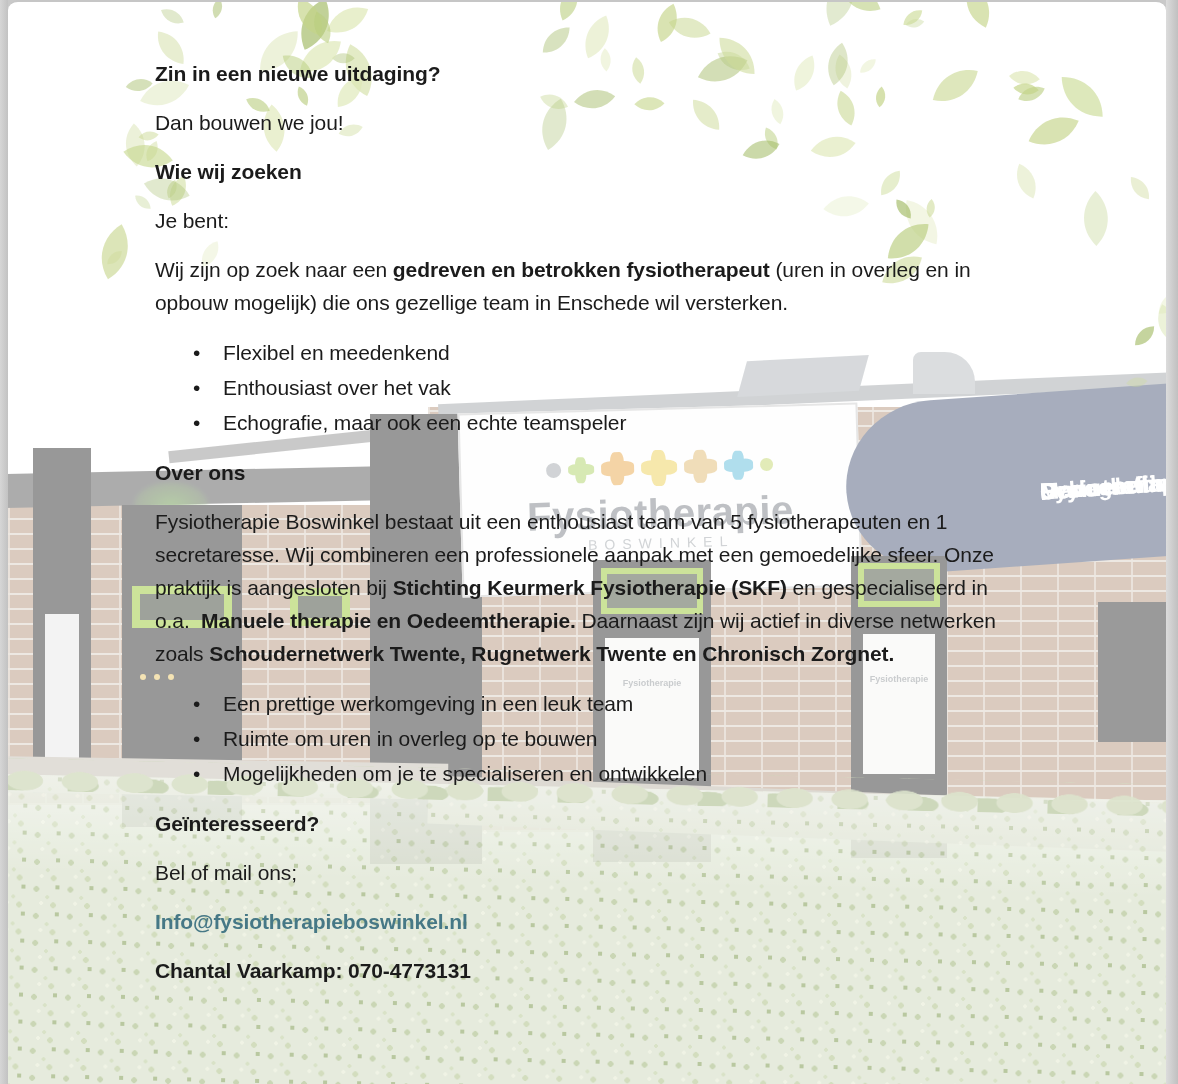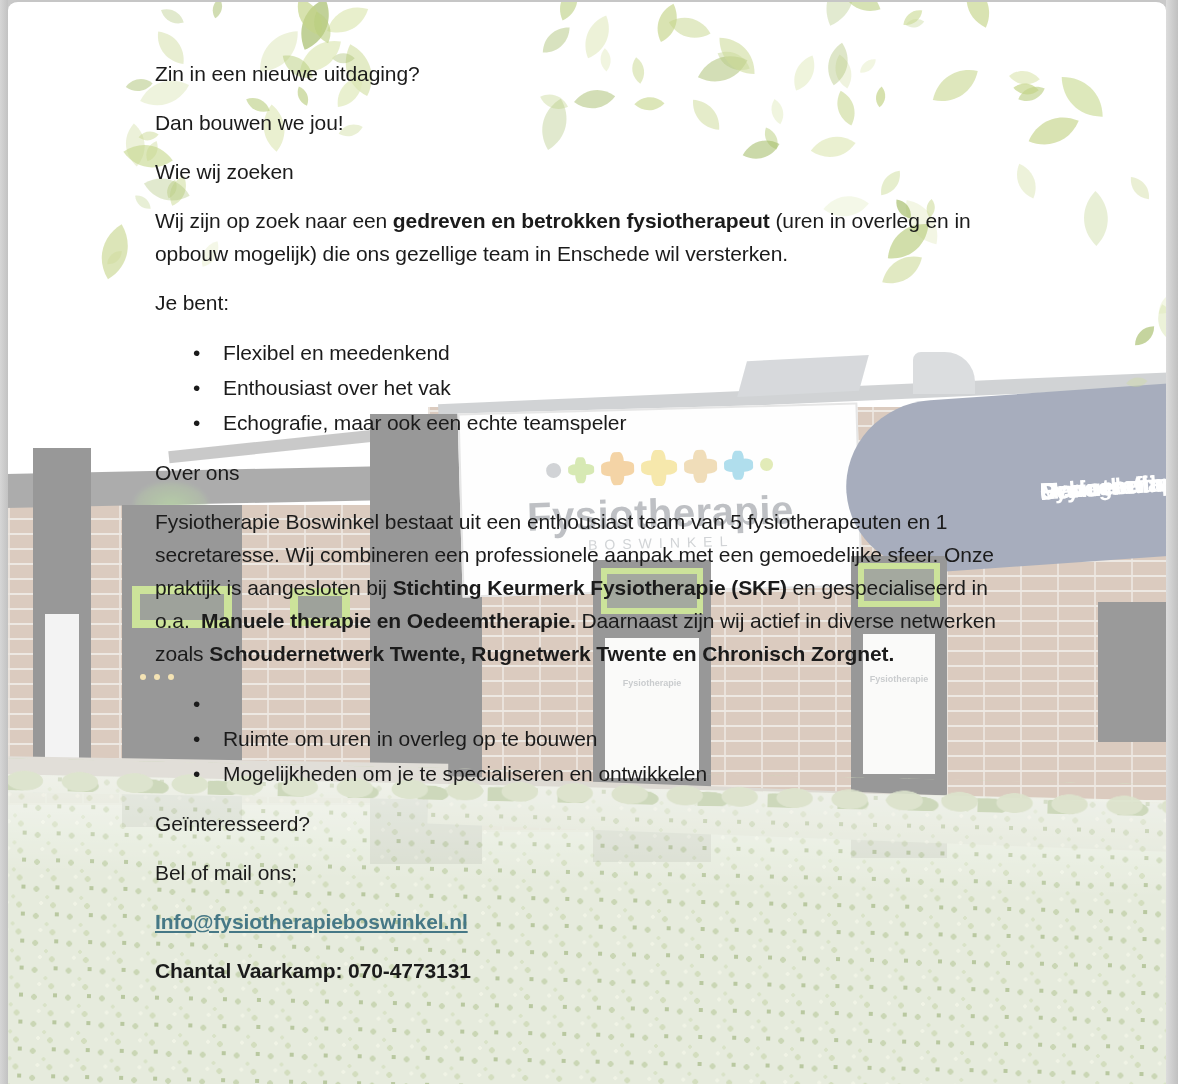--- a/index.html
+++ b/index.html
@@ -102,26 +102,26 @@
                      radial-gradient(ellipse 30px 12px at 10px 26px, #cbd8b8 68%, transparent 72%);
     background-size:55px 32px,70px 32px;
   }
 
   
   .leaves{position:absolute;left:0;top:0;width:1158px;height:400px;z-index:3;filter:blur(.6px);}
 
   
   .doc{position:relative;z-index:5;padding:55px 138px 0 147px;color:#1b1b1b;}
   .doc h2,.doc p,.doc ul{margin:0 0 16px 0;font-size:21px;line-height:33px;letter-spacing:-.1px;}
-  .doc h2{font-weight:400;}
+  .doc h2{font-weight:700;}
   .doc b{font-weight:700;}
   .doc ul{list-style:none;padding:0 0 0 38px;}
   .doc li{display:flex;line-height:35px;}
   .doc li .dot{width:30px;flex:0 0 30px;}
-  a.email{color:#467886;font-weight:700;text-decoration:underline;cursor:pointer;}
+  a.email{color:#467886;font-weight:700;cursor:pointer;}
 </style>
 </head>
 <body>
 
 <div class="frame-left"></div>
 <div class="frame-right"></div>
 
 <div class="page">
 
   <div class="photo">
@@ -282,41 +282,42 @@
       <path d="M0,-13 C7,-6 8,5 0,13 C-8,5 -7,-6 0,-13 Z" transform="translate(1172.4,386.8) rotate(191) scale(1.81)" fill="#b9cd7e" opacity="0.66"></path>
       <path d="M0,-13 C7,-6 8,5 0,13 C-8,5 -7,-6 0,-13 Z" transform="translate(1128.8,380.3) rotate(83) scale(0.83)" fill="#cddc9a" opacity="0.35"></path>
       <path d="M0,-13 C7,-6 8,5 0,13 C-8,5 -7,-6 0,-13 Z" transform="translate(1191.9,325.6) rotate(326) scale(1.61)" fill="#a3bb66" opacity="0.60"></path>
       <path d="M0,-13 C7,-6 8,5 0,13 C-8,5 -7,-6 0,-13 Z" transform="translate(1163.0,300.3) rotate(47) scale(1.30)" fill="#dde7b4" opacity="0.34"></path>
     </svg>
 
   <div class="doc">
     <h2>Zin in een nieuwe uitdaging?</h2>
     <p>Dan bouwen we jou!</p>
     <h2>Wie wij zoeken</h2>
+    <p>Je bent:</p>
     <p><span>Wij zijn op zoek naar een </span><b>gedreven en betrokken fysiotherapeut</b><span> (uren in overleg en in opbouw mogelijk) die ons gezellige team in Enschede wil versterken.</span></p>
-    <p>Je bent:</p>
     <ul>
       <li>
           <span class="dot">•</span>
           <span>Flexibel en meedenkend</span>
         </li>
       <li>
           <span class="dot">•</span>
           <span>Enthousiast over het vak</span>
         </li>
       <li>
           <span class="dot">•</span>
           <span>Echografie, maar ook een echte teamspeler</span>
         </li>
     </ul>
     <h2>Over ons</h2>
     <p><span>Fysiotherapie Boswinkel bestaat uit een enthousiast team van 5 fysiotherapeuten en 1 secretaresse. Wij combineren een professionele aanpak met een gemoedelijke sfeer. Onze praktijk is aangesloten bij </span><b>Stichting Keurmerk Fysiotherapie (SKF)</b><span> en gespecialiseerd in o.a.&nbsp; </span><b>Manuele therapie en Oedeemtherapie.</b><span> Daarnaast zijn wij actief in diverse netwerken zoals </span><b>Schoudernetwerk Twente, Rugnetwerk Twente en Chronisch Zorgnet.</b></p>
     <ul>
       <li>
           <span class="dot">•</span>
+          <span>Een prettige werkomgeving in een leuk team</span>
         </li>
       <li>
           <span class="dot">•</span>
           <span>Ruimte om uren in overleg op te bouwen</span>
         </li>
       <li>
           <span class="dot">•</span>
           <span>Mogelijkheden om je te specialiseren en ontwikkelen</span>
         </li>
     </ul>

